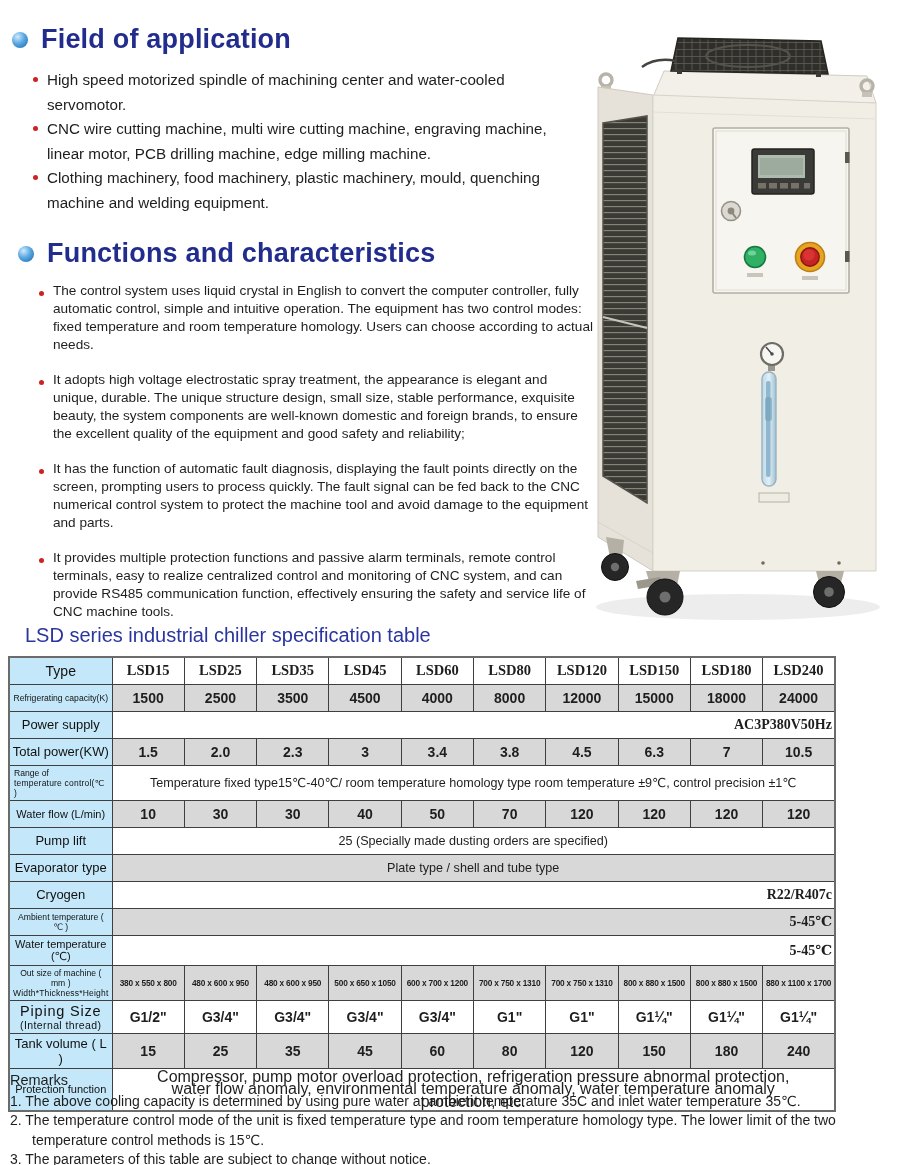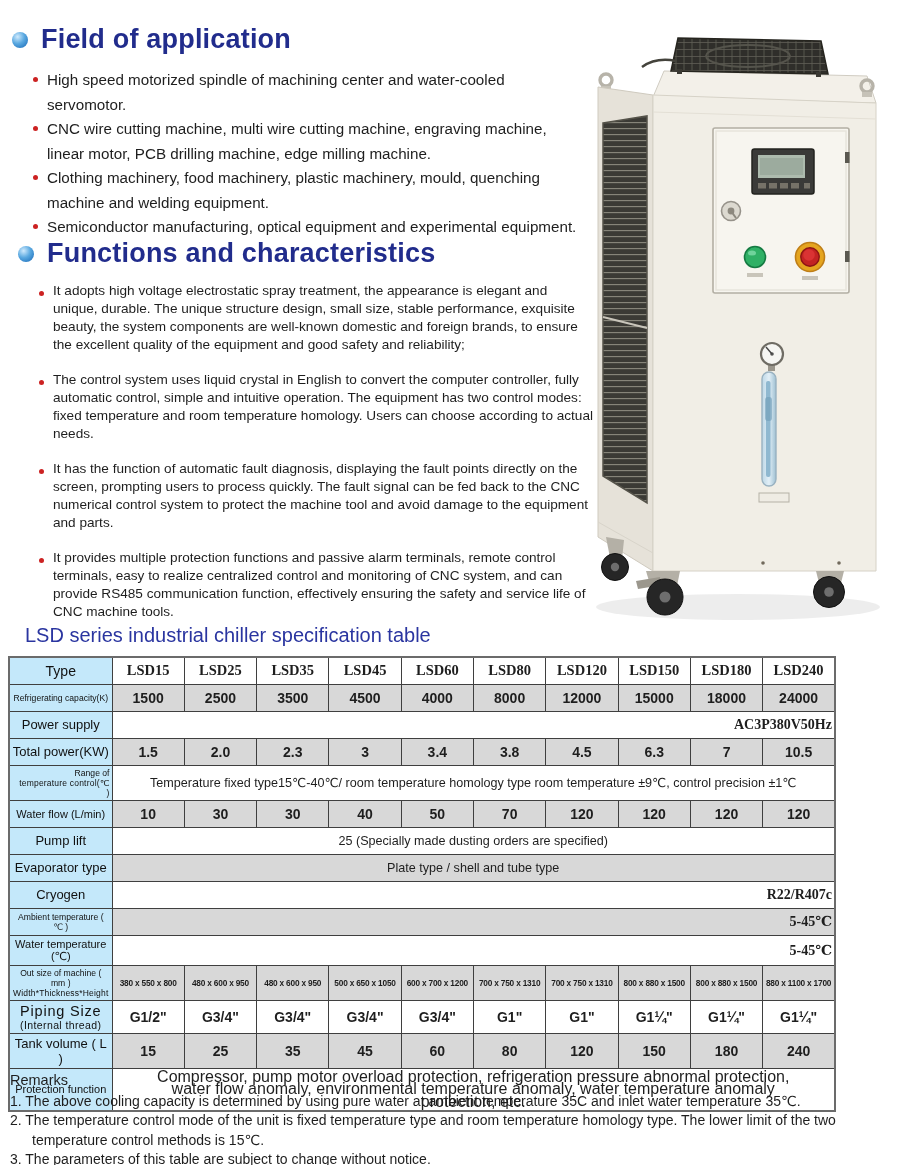--- a/index.html
+++ b/index.html
@@ -31,21 +31,21 @@
   table.spec { position:absolute; left:8px; top:656px; width:826px;
     border-collapse:collapse; table-layout:fixed; border:2px solid #6b6b6b; }
   table.spec td { border:1px solid #3f3f3f; text-align:center; vertical-align:middle;
     padding:2px 2px; height:27px; overflow:hidden; }
   td.label-cell { background:#c4e8fa; font-size:13px; color:#111; }
   td.label-cell .sub { font-size:8.5px; letter-spacing:0.2px; }
   td.label-cell.xs { font-size:8.6px; }
   td.label-cell.sm { font-size:11px; }
   td.label-cell.lg { font-size:14.5px; letter-spacing:0.8px; }
   td.label-cell.lg .sub { font-size:10.5px; letter-spacing:0.4px; }
-  td.label-cell.left { text-align:right; padding-left:4px; }
+  td.label-cell.left { text-align:left; padding-left:4px; }
   td.type-cell { font-size:14px; }
   td.model-cell { font-family:"Liberation Serif","DejaVu Serif",serif; font-weight:bold;
     font-size:14.5px; height:30px; background:#fff; }
   td.value-cell { font-family:Liberation Sans, sans-serif; font-weight:bold;
     font-size:14px; background:#fff; }
   td.value-cell.tinyval { font-size:8.3px; letter-spacing:-0.2px; }
   td.span-cell { background:#fff; font-size:13px; }
   td.span-cell.serif { font-family:"Liberation Serif","DejaVu Serif",serif; font-weight:bold; font-size:14px;text-align:right; }
   td.span-cell.mixed { font-size:12.6px; }
   td.span-cell.sans-small { font-size:16px; line-height:12.5px; padding:2px 44px; }
@@ -72,40 +72,36 @@
           <span class="btext">High speed motorized spindle of machining center and water-cooled servomotor.</span>
         </div>
       <div class="bullet">
           <span class="bdot"></span>
           <span class="btext">CNC wire cutting machine, multi wire cutting machine, engraving machine, linear motor, PCB drilling machine, edge milling machine.</span>
         </div>
       <div class="bullet">
           <span class="bdot"></span>
           <span class="btext">Clothing machinery, food machinery, plastic machinery, mould, quenching machine and welding equipment.</span>
         </div>
-      <div class="bullet">
-          <span class="bdot"></span>
-          <span class="btext">Semiconductor manufacturing, optical equipment and experimental equipment.</span>
-        </div>
     </div>
   </div>
 
   <div class="section sec2" style="left:18px; top:238px; width:576px;">
     <div class="sec-heading">
       <span class="sec-dot"></span>
       <span class="sec-title">Functions and characteristics</span>
     </div>
     <div class="bullets">
       <div class="bullet">
           <span class="bdot"></span>
+          <span class="btext">The control system uses liquid crystal in English to convert the computer controller, fully automatic control, simple and intuitive operation. The equipment has two control modes: fixed temperature and room temperature homology. Users can choose according to actual needs.</span>
+        </div>
+      <div class="bullet">
+          <span class="bdot"></span>
           <span class="btext">It adopts high voltage electrostatic spray treatment, the appearance is elegant and unique, durable. The unique structure design, small size, stable performance, exquisite beauty, the system components are well-known domestic and foreign brands, to ensure the excellent quality of the equipment and good safety and reliability;</span>
-        </div>
-      <div class="bullet">
-          <span class="bdot"></span>
-          <span class="btext">The control system uses liquid crystal in English to convert the computer controller, fully automatic control, simple and intuitive operation. The equipment has two control modes: fixed temperature and room temperature homology. Users can choose according to actual needs.</span>
         </div>
       <div class="bullet">
           <span class="bdot"></span>
           <span class="btext">It has the function of automatic fault diagnosis, displaying the fault points directly on the screen, prompting users to process quickly. The fault signal can be fed back to the CNC numerical control system to protect the machine tool and avoid damage to the equipment and parts.</span>
         </div>
       <div class="bullet">
           <span class="bdot"></span>
           <span class="btext">It provides multiple protection functions and passive alarm terminals, remote control terminals, easy to realize centralized control and monitoring of CNC system, and can provide RS485 communication function, effectively ensuring the safety and service life of CNC machine tools.</span>
         </div>
     </div>

